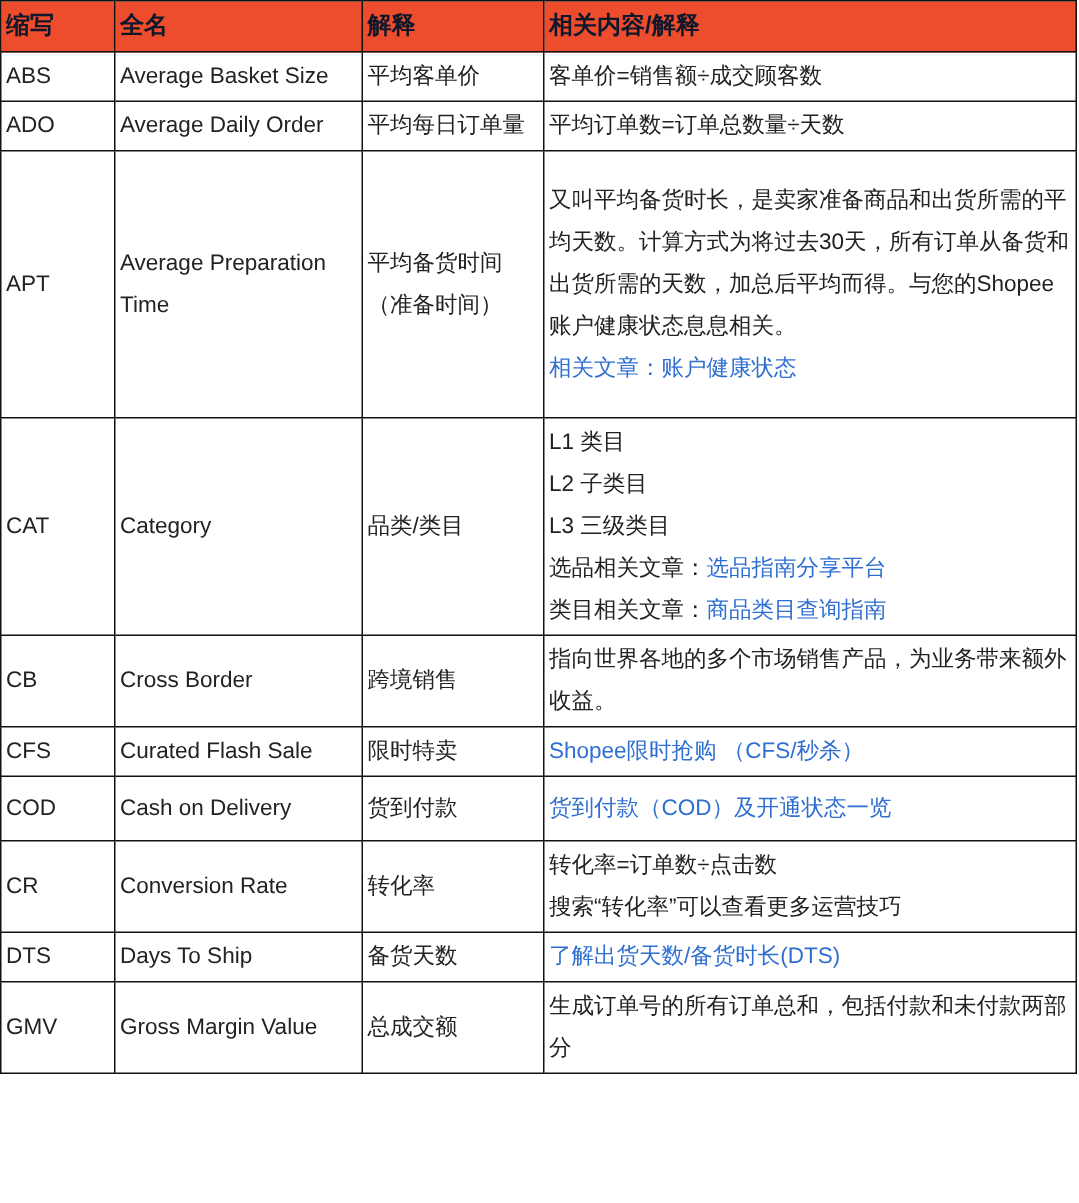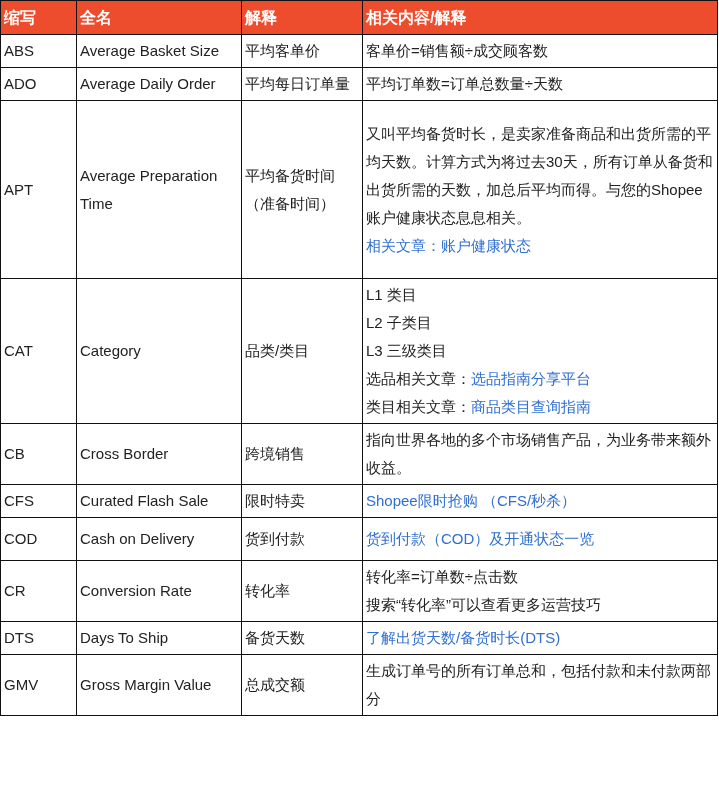--- a/index.html
+++ b/index.html
@@ -18,21 +18,21 @@
   table.glossary col.c4 { width: 355px; }
   table.glossary th, table.glossary td {
     border: 1.5px solid #111111;
     padding: 0 3px;
     vertical-align: middle;
     text-align: left;
     line-height: 28px;
   }
   table.glossary th {
     background: #ee4d2d;
-    color: #ffffff;
+    color: #0f172a;
     font-weight: bold;
     font-size: 16px;
     height: 33px;
     line-height: 33px;
   }
   td.cell-content { padding-top: 2px; padding-bottom: 2px; }
   .line { display: block; }
   .link { color: #2f6fd1; cursor: pointer; }
 </style>
 </head>

